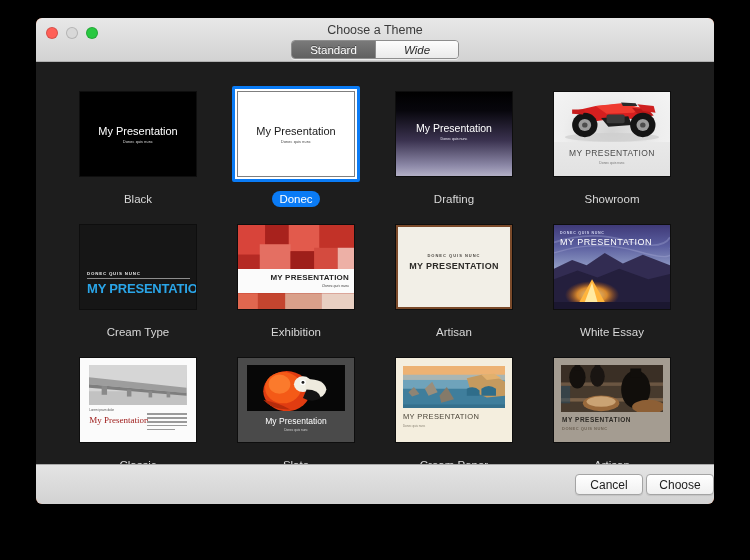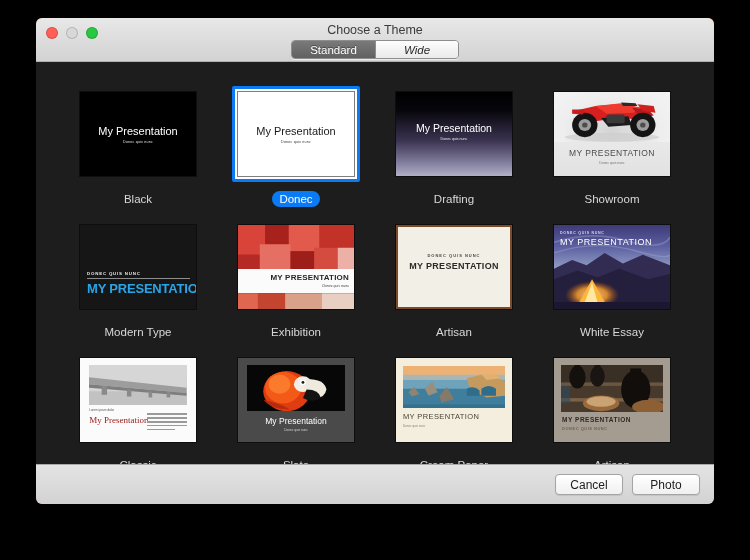--- a/index.html
+++ b/index.html
@@ -246,21 +246,21 @@
   .th-artisan .t-title { color:#2d2a25; font-size:6.5px; font-weight:bold; letter-spacing:.5px;}
   .th-artisan .t-sub   { color:#6e6355; font-size:4px; margin-top:3px; letter-spacing:.5px; font-weight:bold;}
 
   
   #bottombar {
     position:absolute; left:0; right:0; bottom:0;
     height:40px;
     background: linear-gradient(#e4e4e4, #d2d2d2);
     border-top:1px solid #a9a9a9;
     display:flex; align-items:center; justify-content:flex-end;
-    padding-right:14px; gap:9px;
+    gap:3px;
   }
   .btn {
     min-width:68px; height:21px;
     display:flex; align-items:center; justify-content:center;
     font-size:12px; color:#1d1d1d;
     background: linear-gradient(#ffffff, #f0f0f0);
     border:1px solid #a4a4a4;
     border-radius:4px;
     box-shadow: 0 1px 1px rgba(0,0,0,.09);
     cursor: default;
@@ -358,21 +358,21 @@
         <div class="cell">
           <div class="thumb-wrap">
             <div class="thumb th-modern">
               <div class="block">
                 <div class="eyebrow">DONEC QUIS NUNC</div>
                 <div class="rule"></div>
                 <div class="t-title">MY PRESENTATION</div>
               </div>
             </div>
           </div>
-          <div class="cell-label">Modern Type</div>
+          <div class="cell-label">Cream Type</div>
         </div>
 
         <div class="cell">
           <div class="thumb-wrap">
             <div class="thumb th-exhibition">
               <svg viewBox="0 0 128 96" width="100%" height="100%" preserveAspectRatio="none" style="position:absolute;inset:0">
                 <rect x="0" y="0" width="30" height="34" fill="#d8443a"></rect>
                 <rect x="30" y="0" width="26" height="22" fill="#a8221d"></rect>
                 <rect x="56" y="0" width="34" height="30" fill="#e25a4c"></rect>
                 <rect x="90" y="0" width="38" height="26" fill="#c23228"></rect>
@@ -554,17 +554,17 @@
             </div>
           </div>
           <div class="cell-label">Artisan</div>
         </div>
 
       </div>
     </div>
 
     <div id="bottombar">
       <div class="btn">Cancel</div>
-      <div class="btn">Photo</div>
+      <div class="btn">Choose</div>
     </div>
 
   </div>
 </div>
 
 </body></html>

